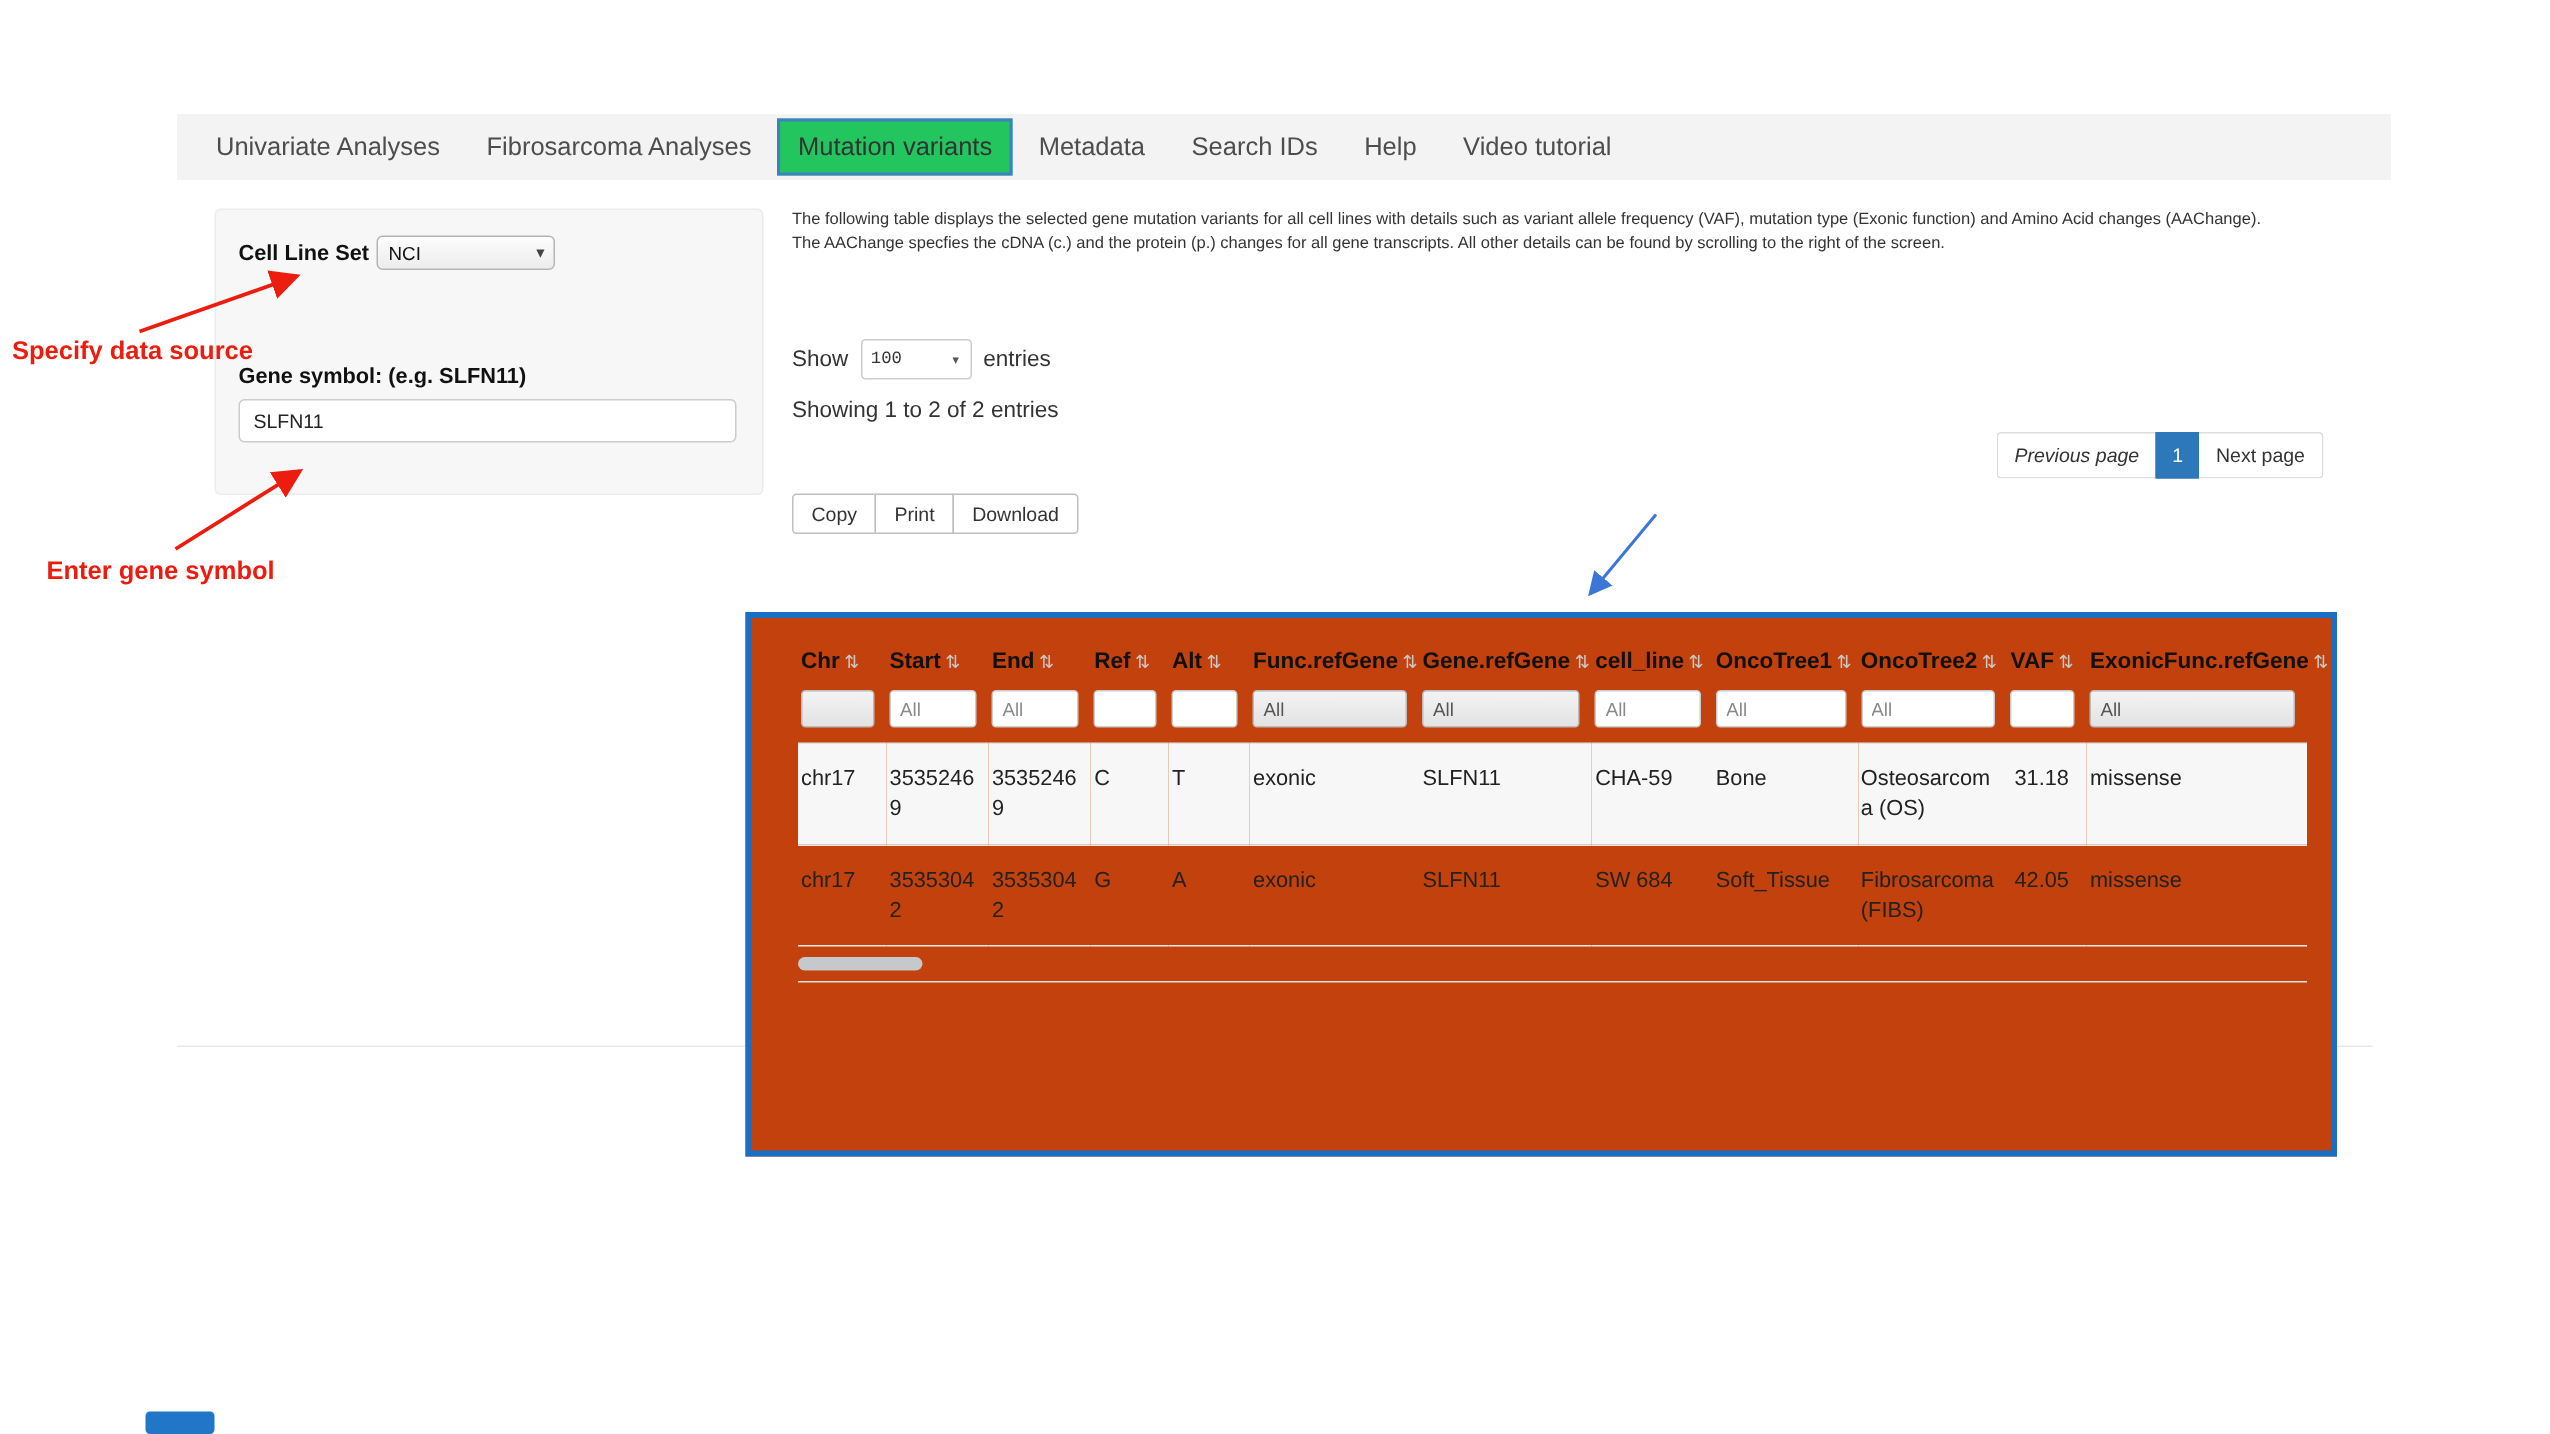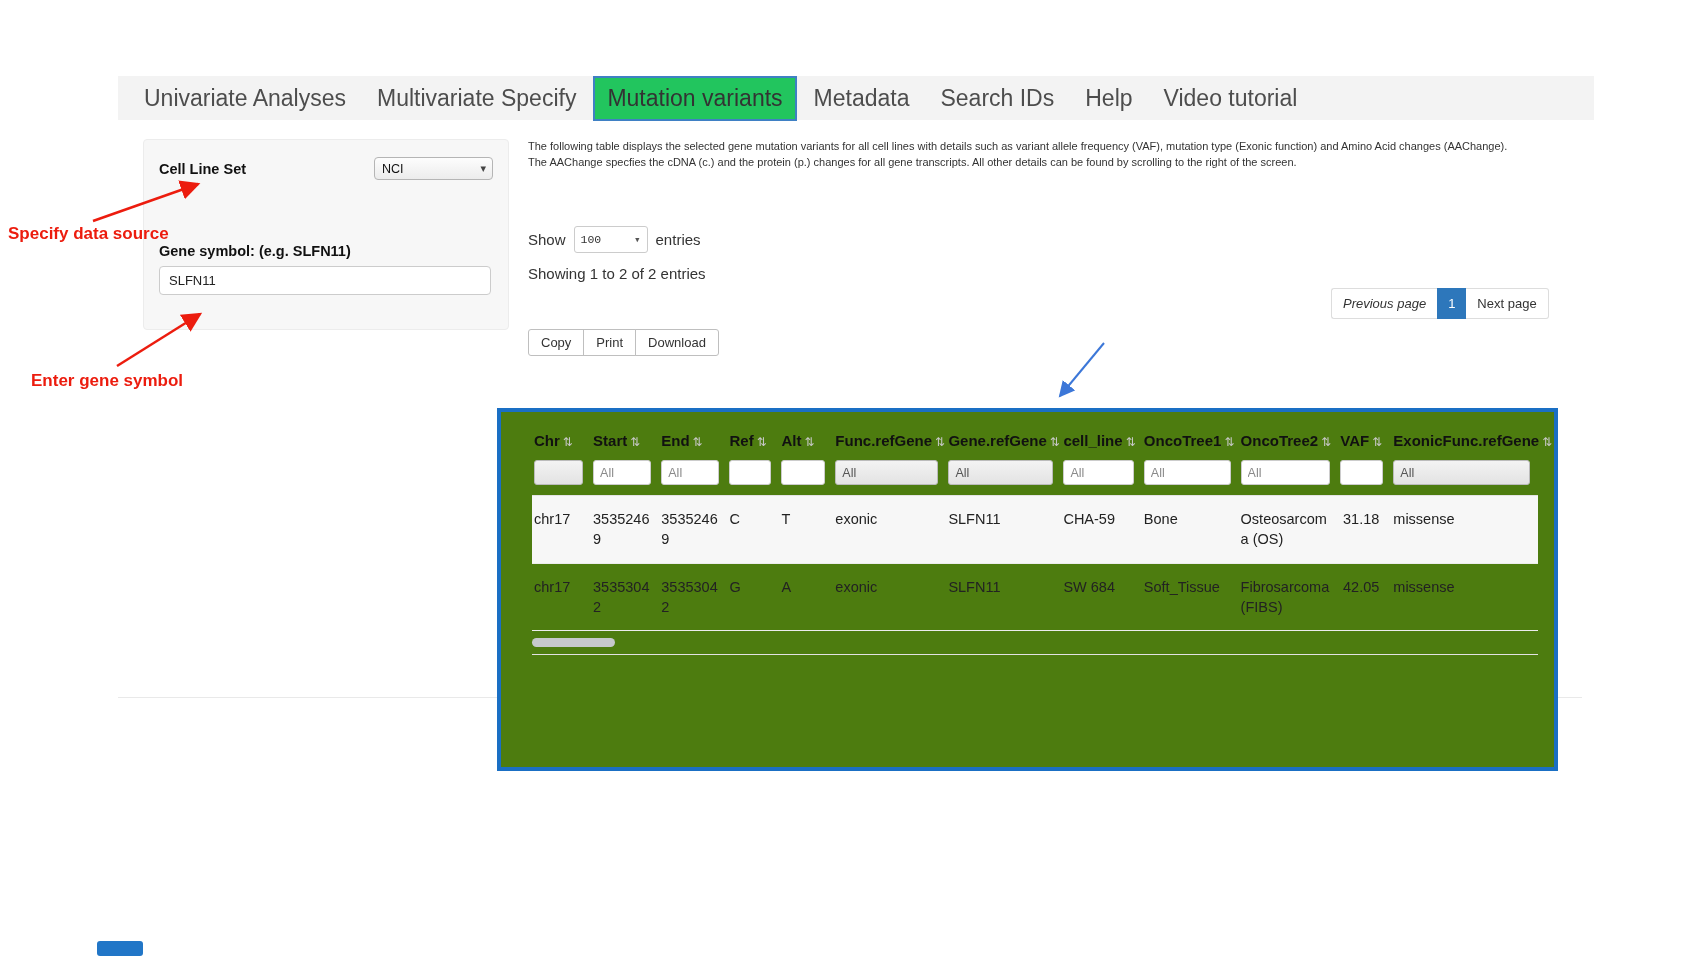--- a/index.html
+++ b/index.html
@@ -1,26 +1,26 @@
 <!DOCTYPE html>
 <html><head>
 <meta charset="utf-8">
 <style>
   html,body{margin:0;padding:0;}
   body{font-family:"Liberation Sans","DejaVu Sans",sans-serif;background:#ffffff;}
   .page{position:relative;width:1700px;height:956px;background:#fff;overflow:hidden;}
 
   
   .navbar{position:absolute;left:118px;top:76px;width:1464px;height:44px;background:#f3f3f3;display:flex;align-items:center;padding-left:12px;z-index:2;}
-  .tab{font-size:23px;color:#4d4d4d;padding:7px 12px;border:2px solid transparent;white-space:nowrap;margin-right:3px;cursor:pointer;text-align:right;}
+  .tab{font-size:17px;color:#4d4d4d;padding:7px 12px;border:2px solid transparent;white-space:nowrap;margin-right:3px;cursor:pointer;text-align:right;}
   .tab.active{background:#22c55e;border-color:#3f80c4;color:#333;}
 
   
   .panel{position:absolute;left:143px;top:139px;width:366px;height:191px;background:#f7f7f7;border:1px solid #ececec;border-radius:4px;padding:17px 15px;box-sizing:border-box;z-index:2;}
-  .row1{display:flex;align-items:center;gap:5px;justify-content:space-between;}
+  .row1{display:flex;align-items:center;gap:5px;}
   .lbl{font-size:14.5px;font-weight:bold;color:#111;}
   .mac-select{display:inline-flex;align-items:center;justify-content:space-between;width:104px;height:21px;background:linear-gradient(#fdfdfd,#ececec);border:1px solid #b5b5b5;border-radius:4px;font-size:12.5px;color:#111;padding:0 6px 0 7px;cursor:pointer;}
   .mac-select .chev{font-size:11px;color:#444;}
   .gene-label{margin-top:63px;font-size:14.5px;font-weight:bold;color:#111;}
   .gene-input{display:block;margin-top:7px;width:332px;height:29px;border:1px solid #ccc;border-radius:4px;font-size:13px;color:#222;padding:0 9px;background:#fff;font-family:inherit;box-sizing:border-box;}
 
   
   .note-red{position:absolute;color:#ec1c0e;font-size:17px;font-weight:bold;white-space:nowrap;z-index:3;}
   #note-specify{left:8px;top:224px;}
   #note-gene{left:31px;top:371px;}
@@ -42,21 +42,21 @@
   .pagination{position:absolute;left:1331px;top:288px;display:flex;align-items:stretch;font-size:13px;z-index:2;}
   .pg-btn{background:#fff;border:1px solid #ddd;color:#333;padding:7px 11px;display:flex;align-items:center;cursor:pointer;}
   .pg-prev{border-radius:3px 0 0 3px;border-right:none;font-style:italic;}
   .pg-next{border-radius:0 3px 3px 0;border-left:none;}
   .pg-num{background:#2d77bb;border:1px solid #2d77bb;color:#fff;padding:7px 10px;display:flex;align-items:center;cursor:pointer;}
 
   
   .page-divider{position:absolute;left:118px;top:697px;width:1464px;height:1px;background:#e9e9e9;z-index:1;}
 
   
-  .table-box{position:absolute;left:497px;top:408px;width:1061px;height:363px;background:#4d7c0f;border:4px solid #1a6fc4;padding:10px 16px 0 31px;box-sizing:border-box;z-index:2;}
+  .table-box{position:absolute;left:497px;top:408px;width:1061px;height:363px;background:#c2410c;border:4px solid #1a6fc4;padding:10px 16px 0 31px;box-sizing:border-box;z-index:2;}
   table.dt{width:100%;border-collapse:collapse;table-layout:fixed;}
   .c0{width:58px}.c1{width:67px}.c2{width:67px}.c3{width:51px}.c4{width:53px}.c5{width:111px}
   .c6{width:113px}.c7{width:79px}.c8{width:95px}.c9{width:98px}.c10{width:52px}.c11{width:144px}
   .dt th{font-size:15px;font-weight:bold;color:#111;text-align:left;padding:10px 2px 9px 2px;white-space:nowrap;cursor:pointer;}
   .sort{color:#c9c9c9;font-size:12px;margin-left:3px;font-weight:normal;}
   .dt .frow td{padding:2px 8px 10px 2px;border-bottom:1px solid #e3e3e3;}
   .flt{width:100%;height:25px;border:1px solid #ccc;border-radius:3px;font-size:12.5px;padding:0 6px;font-family:inherit;color:#333;background:#fff;box-sizing:border-box;}
   .flt.sel{background:linear-gradient(#f3f3f3,#e3e3e3);border-color:#bbb;}
   .flt::placeholder{color:#8a8a8a;opacity:1;}
   .flt.sel::placeholder{color:#555;}
@@ -71,21 +71,21 @@
 
   .overlay{position:absolute;left:0;top:0;width:1700px;height:956px;pointer-events:none;z-index:6;}
 </style>
 </head>
 <body>
 
 <div class="page">
 
   <div class="navbar">
     <div class="tab">Univariate Analyses</div>
-    <div class="tab">Multivariate Specify</div>
+    <div class="tab">Fibrosarcoma Analyses</div>
     <div class="tab active">Mutation variants</div>
     <div class="tab">Metadata</div>
     <div class="tab">Search IDs</div>
     <div class="tab">Help</div>
     <div class="tab">Video tutorial</div>
   </div>
 
   <div class="panel">
     <div class="row1">
       <span class="lbl">Cell Line Set</span>

